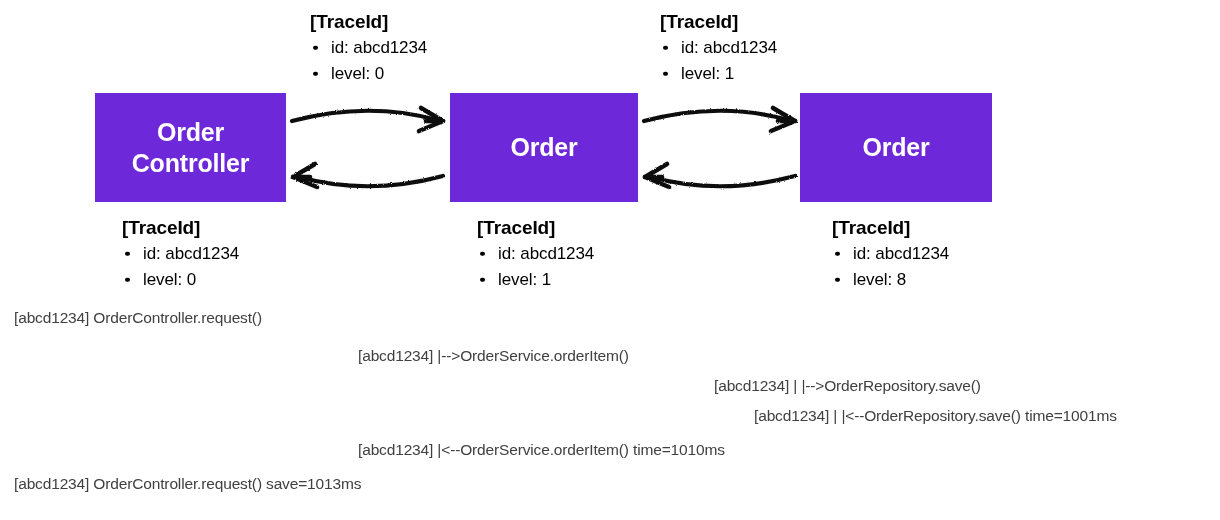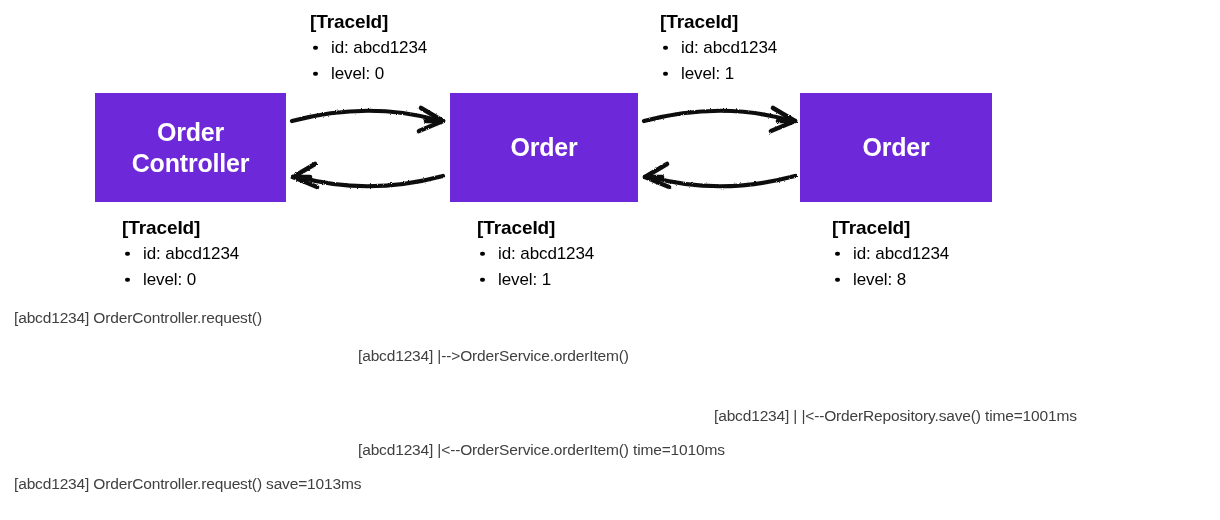--- a/index.html
+++ b/index.html
@@ -188,17 +188,18 @@
   <div class="trace-block" style="left:832px; top:218px;">
     <div class="trace-title">[TraceId]</div>
     <ul class="trace-list">
       <li><span class="bullet"></span><span>id: abcd1234</span></li>
       <li><span class="bullet"></span><span>level: 8</span></li>
     </ul>
   </div>
 
   <div class="log-line" style="left:14px; top:310px;">[abcd1234] OrderController.request()</div>
   <div class="log-line" style="left:358px; top:348px;">[abcd1234] |--&gt;OrderService.orderItem()</div>
-  <div class="log-line" style="left:714px; top:408px;">[abcd1234] |   |&lt;--OrderRepository.save() time=1001ms</div>
+  <div class="log-line" style="left:714px; top:378px;">[abcd1234] |   |--&gt;OrderRepository.save()</div>
+  <div class="log-line" style="left:754px; top:408px;">[abcd1234] |   |&lt;--OrderRepository.save() time=1001ms</div>
   <div class="log-line" style="left:358px; top:442px;">[abcd1234] |&lt;--OrderService.orderItem() time=1010ms</div>
   <div class="log-line" style="left:14px; top:476px;">[abcd1234] OrderController.request() save=1013ms</div>
 
 </div>
 
 </body></html>

